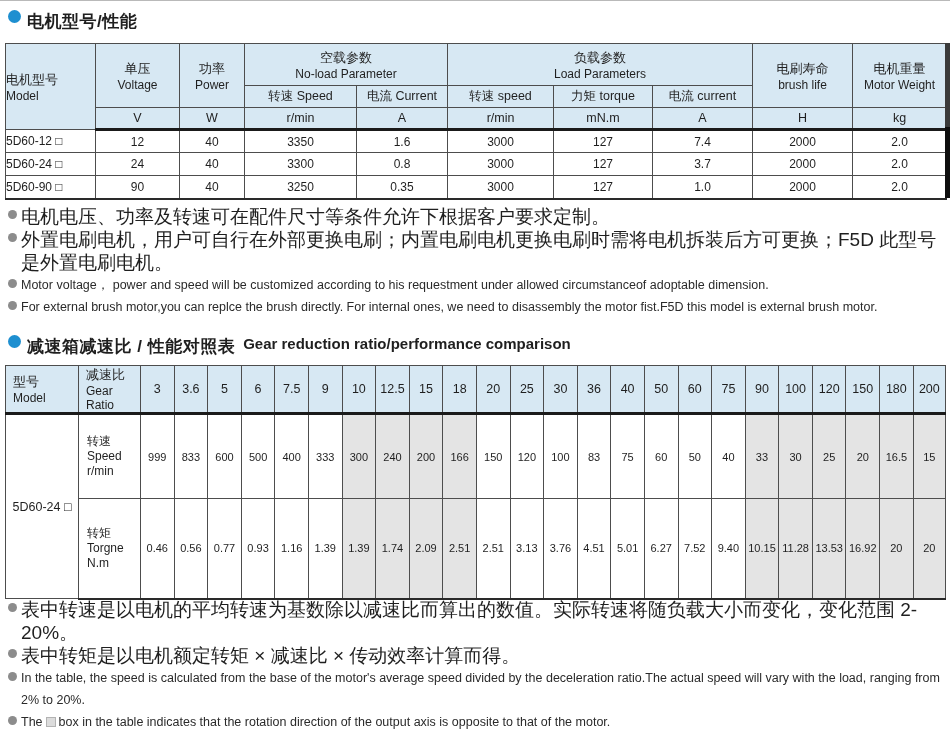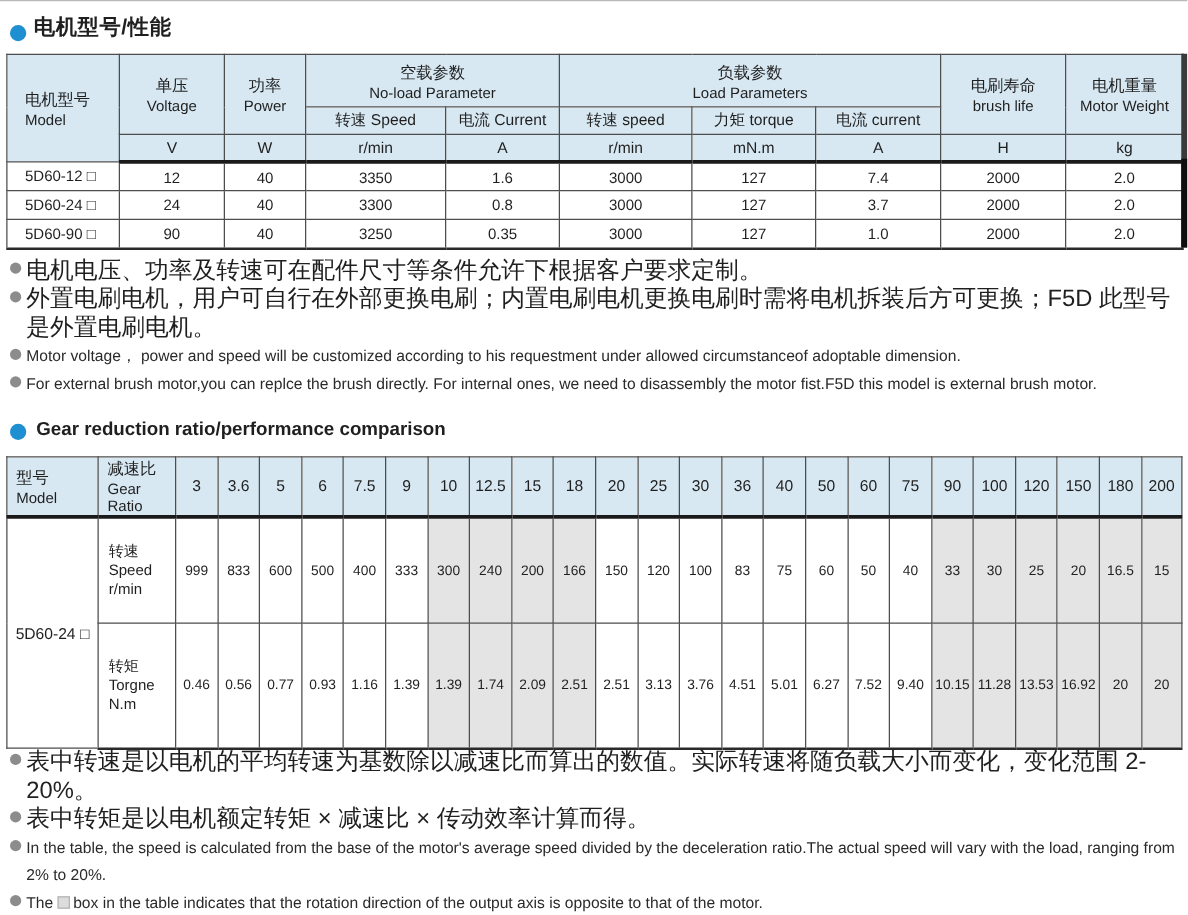--- a/index.html
+++ b/index.html
@@ -1,42 +1,42 @@
 <!DOCTYPE html>
 <html><head>
 <meta charset="utf-8">
 <style>
   * { margin:0; padding:0; box-sizing:border-box; }
   html,body { background:#ffffff; }
   body { font-family:"Liberation Sans","DejaVu Sans",sans-serif; color:#1f1f1f; }
   .page { position:relative; width:950px; height:732px; background:#fff; overflow:hidden; border-top:1px solid #b9b9b9; }
 
   
-  .sec-title { position:absolute; left:8px; display:flex; align-items:flex-end; gap:6px; }
+  .sec-title { position:absolute; left:8px; display:flex; align-items:flex-start; gap:6px; }
   .bullet { width:13px; height:13px; border-radius:50%; background:#1e8fd0; flex:0 0 auto; }
   .sec-title .zh { font-size:17px; font-weight:bold; letter-spacing:0.5px; }
   .sec-title .en { font-size:15px; font-weight:bold; margin-left:2px; }
 
   
   table { border-collapse:collapse; table-layout:fixed; }
   th, td { border:1px solid #4d4d4d; text-align:center; vertical-align:middle; font-weight:normal; overflow:hidden; }
   .hdrbg { background:#d7e8f3; }
 
   
   .t1 { position:absolute; left:5px; top:42px; width:941px; }
   .t1 th { font-size:13px; }
   .t1 .en { font-size:12px; }
   .t1 tr.r1 { height:42px; }
   .t1 tr.r2 { height:22px; }
   .t1 tr.r2 th, .t1 tr.r3 th { font-size:12.5px; }
   .t1 tr.r3 { height:22px; }
   .t1 tr.r3 th { border-bottom:3px solid #1a1a1a; }
   .t1 tr.data { height:23px; }
   .t1 tr.data td { font-size:12px; }
-  .t1 td.model, .t1 th.model { text-align:left; padding-left:14px; }
+  .t1 td.model, .t1 th.model { text-align:left; }
   .t1 th.model { font-size:13px; }
   .t1 tr.data:last-child td { border-bottom:2px solid #2a2a2a; }
 
   
   .edge-artifact { position:absolute; right:0; top:42px; width:5px; height:155px; background:#3a3a3a; }
   .edge-artifact .dark { position:absolute; left:0; bottom:0; width:100%; height:71px; background:#0e0e0e; }
 
   
   .notes { position:absolute; left:8px; }
   .note { display:flex; align-items:flex-start; gap:4px; }
@@ -190,20 +190,21 @@
         <span class="txt">Motor voltage， power and speed will be customized according to his requestment under allowed circumstanceof adoptable dimension.</span>
       </div>
     <div class="note en">
         <span class="note-dot"></span>
         <span class="txt">For external brush motor,you can replce the brush directly. For internal ones, we need to disassembly the motor fist.F5D this model is external brush motor.</span>
       </div>
   </div>
 
   <div class="sec-title" style="top:334px;">
     <span class="bullet"></span>
+    <span class="zh">减速箱减速比 / 性能对照表</span>
     <span class="en">Gear reduction ratio/performance comparison</span>
   </div>
 
   <table class="t2">
     <colgroup>
       <col style="width:73px">
         <col style="width:62px">
       <col style="width:33.6px">
         <col style="width:33.6px">
         <col style="width:33.6px">

